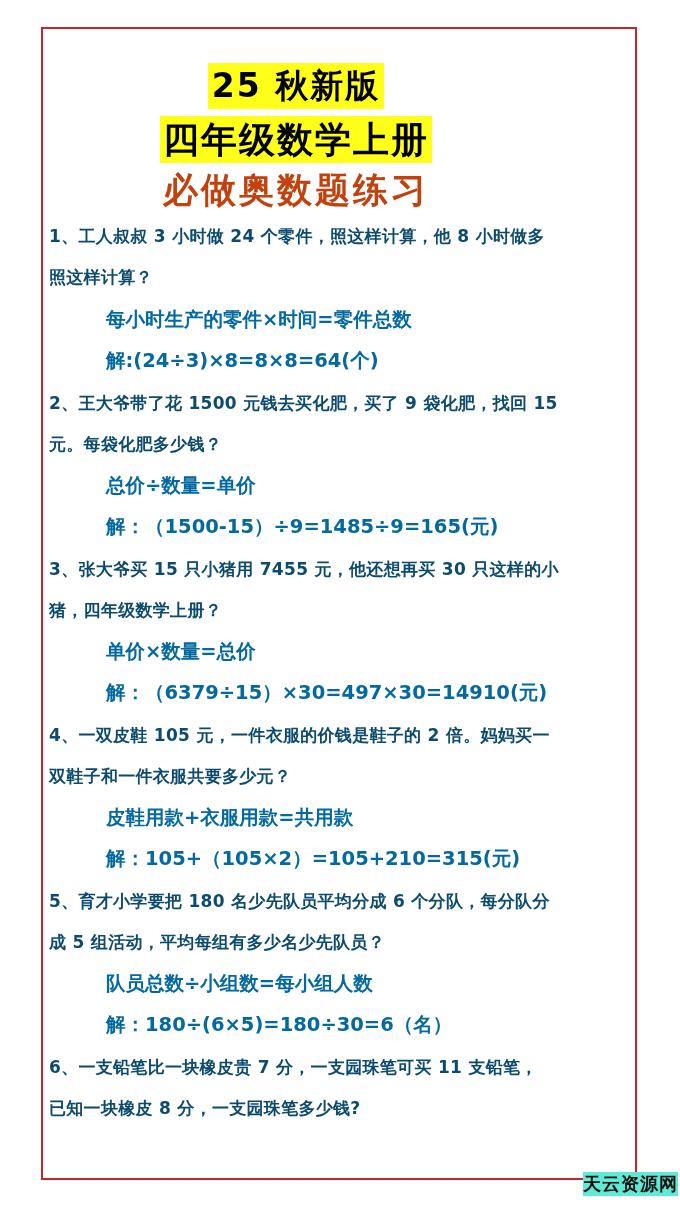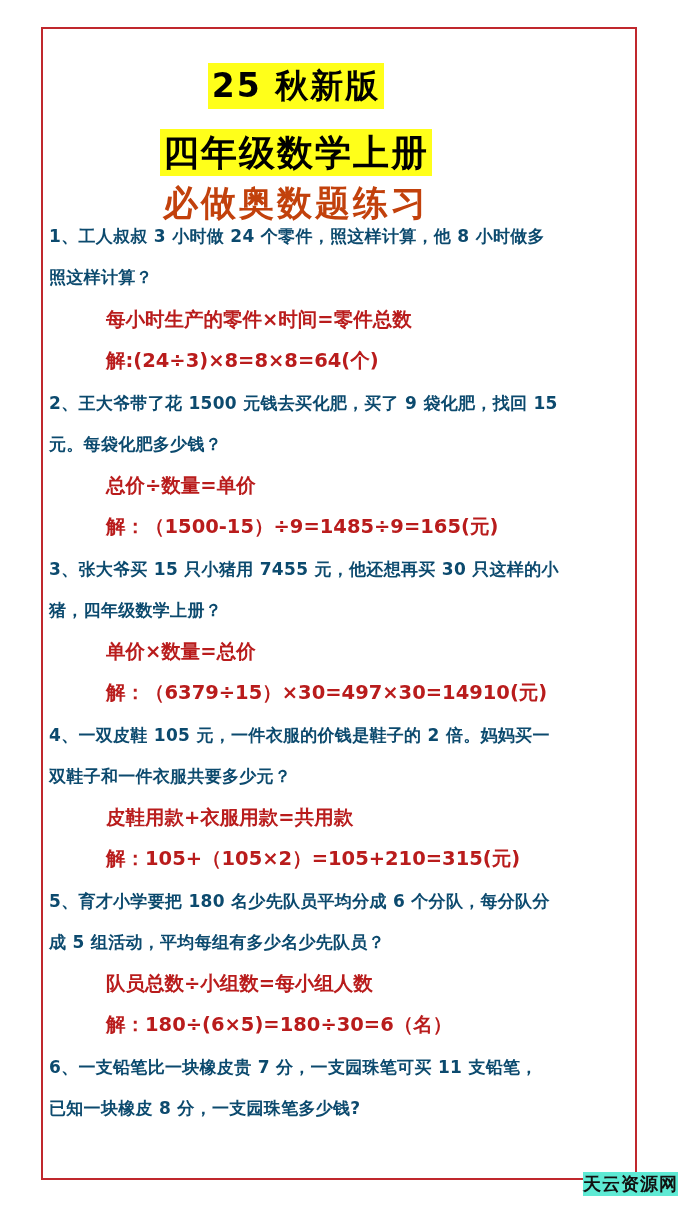--- a/index.html
+++ b/index.html
@@ -10,32 +10,32 @@
   .frame {
     position: absolute; left: 41px; top: 27px; width: 596px; height: 1153px;
     border: 2px solid #c0282d; box-sizing: border-box;
   }
   .title-block { position: absolute; left: 0; top: 63px; width: 592px; text-align: left; }
   .title-line {
     display: block; margin: 0 auto; width: fit-content; background: #ffff1a; color: #000;
     font-weight: bold; font-family: "DejaVu Sans", sans-serif; letter-spacing: 2px;
   }
   .t1 { font-size: 33px; line-height: 46px; padding: 0 4px; }
-  .t2 { font-size: 36px; line-height: 47px; margin-top: 20px; padding: 0 3px; }
+  .t2 { font-size: 36px; line-height: 47px; margin-top: 7px; padding: 0 3px; }
   .t3 {
     display: block; margin: 4px auto 0; width: fit-content; color: #c2410c;
     font-size: 35px; line-height: 46px; font-weight: bold; letter-spacing: 3px;
     font-family: "DejaVu Serif", serif;
   }
   .q {
     position: absolute; left: 49px; width: 590px; color: #0c4a6e;
     font-size: 17px; line-height: 41px; font-weight: bold; letter-spacing: 0.3px;
   }
   .f {
-    position: absolute; left: 106px; color: #b91c1c; font-size: 19.5px; line-height: 41px; font-weight: bold; text-align: right;
+    position: absolute; left: 106px; color: #0369a1; font-size: 19.5px; line-height: 41px; font-weight: bold; text-align: right;
   }
   .watermark {
     position: absolute; left: 583px; top: 1172px; font-size: 18px; font-weight: bold; color: #111;
     letter-spacing: 1px; white-space: nowrap; background: #5eead4;
   }
 </style>
 </head>
 <body>
 
 <div class="frame"></div>

